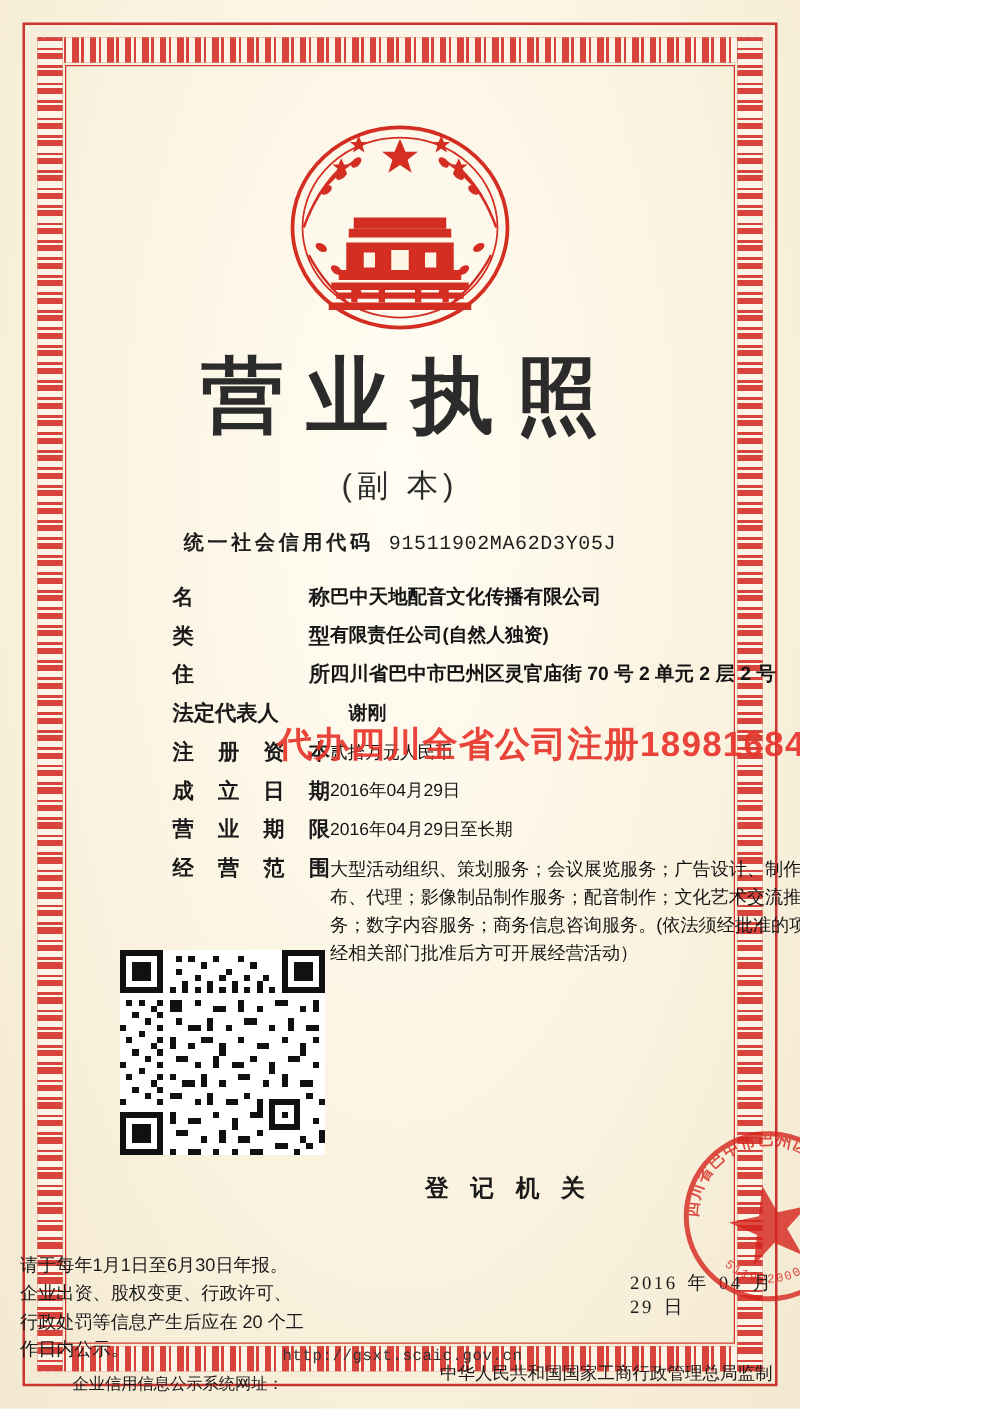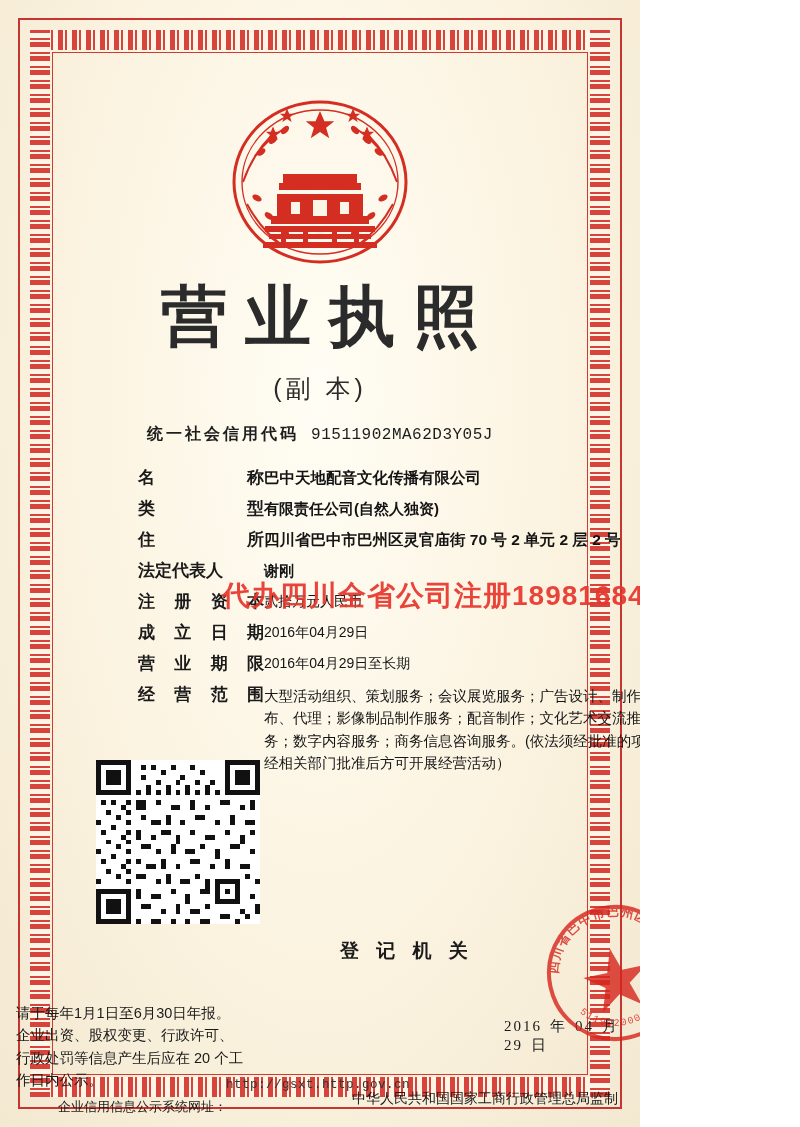--- a/index.html
+++ b/index.html
@@ -136,21 +136,21 @@
     width: 126px;
     flex: 0 0 126px;
     font-size: 17px;
     font-weight: bold;
     color: #1a1a1a;
     display: flex;
     justify-content: space-between;
     letter-spacing: 0;
     white-space: nowrap;
   }
-  .row .label.l4 { padding-right: 0; }
+  .row .label.l4 { padding-right: 15px; }
   .row .value {
     flex: 1;
     font-size: 15px;
     color: #141414;
     line-height: 1.35;
     padding-top: 2px;
     font-weight: bold;
   }
   .row.scope .value {
     font-size: 14.5px;
@@ -594,16 +594,16 @@
   </div>
 
   <div class="footer-left">
     <div>请于每年1月1日至6月30日年报。</div>
     <div>企业出资、股权变更、行政许可、</div>
     <div>行政处罚等信息产生后应在 20 个工</div>
     <div>作日内公示。</div>
   </div>
 
   <div class="footer-url-label">企业信用信息公示系统网址：</div>
-  <div class="footer-url">http://gsxt.http.gov.cn</div>
+  <div class="footer-url">http://gsxt.scaic.gov.cn</div>
   <div class="footer-right">中华人民共和国国家工商行政管理总局监制</div>
 
 </div>
 
 </body></html>

